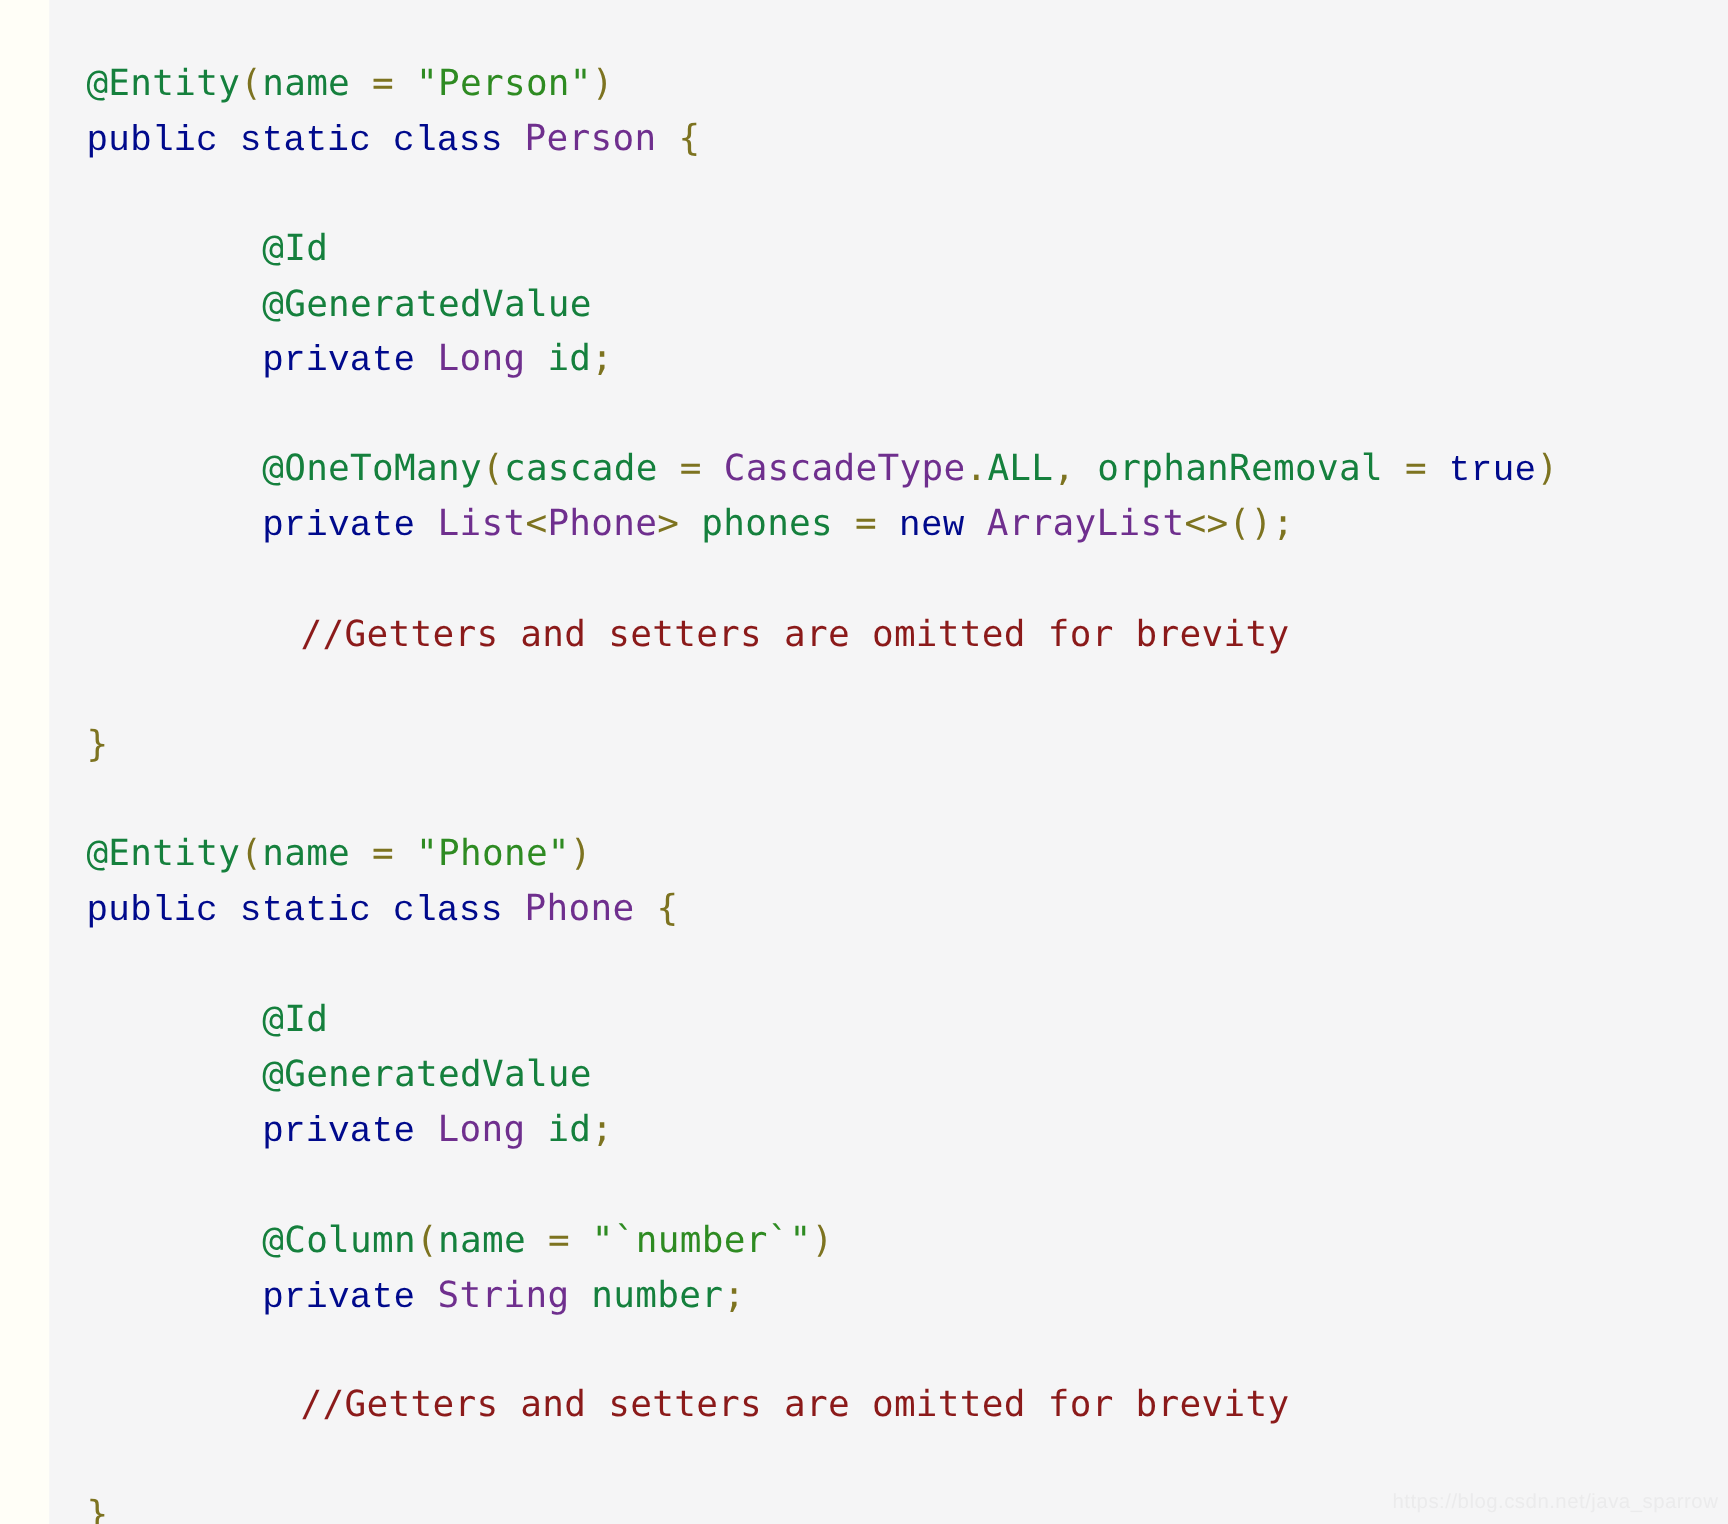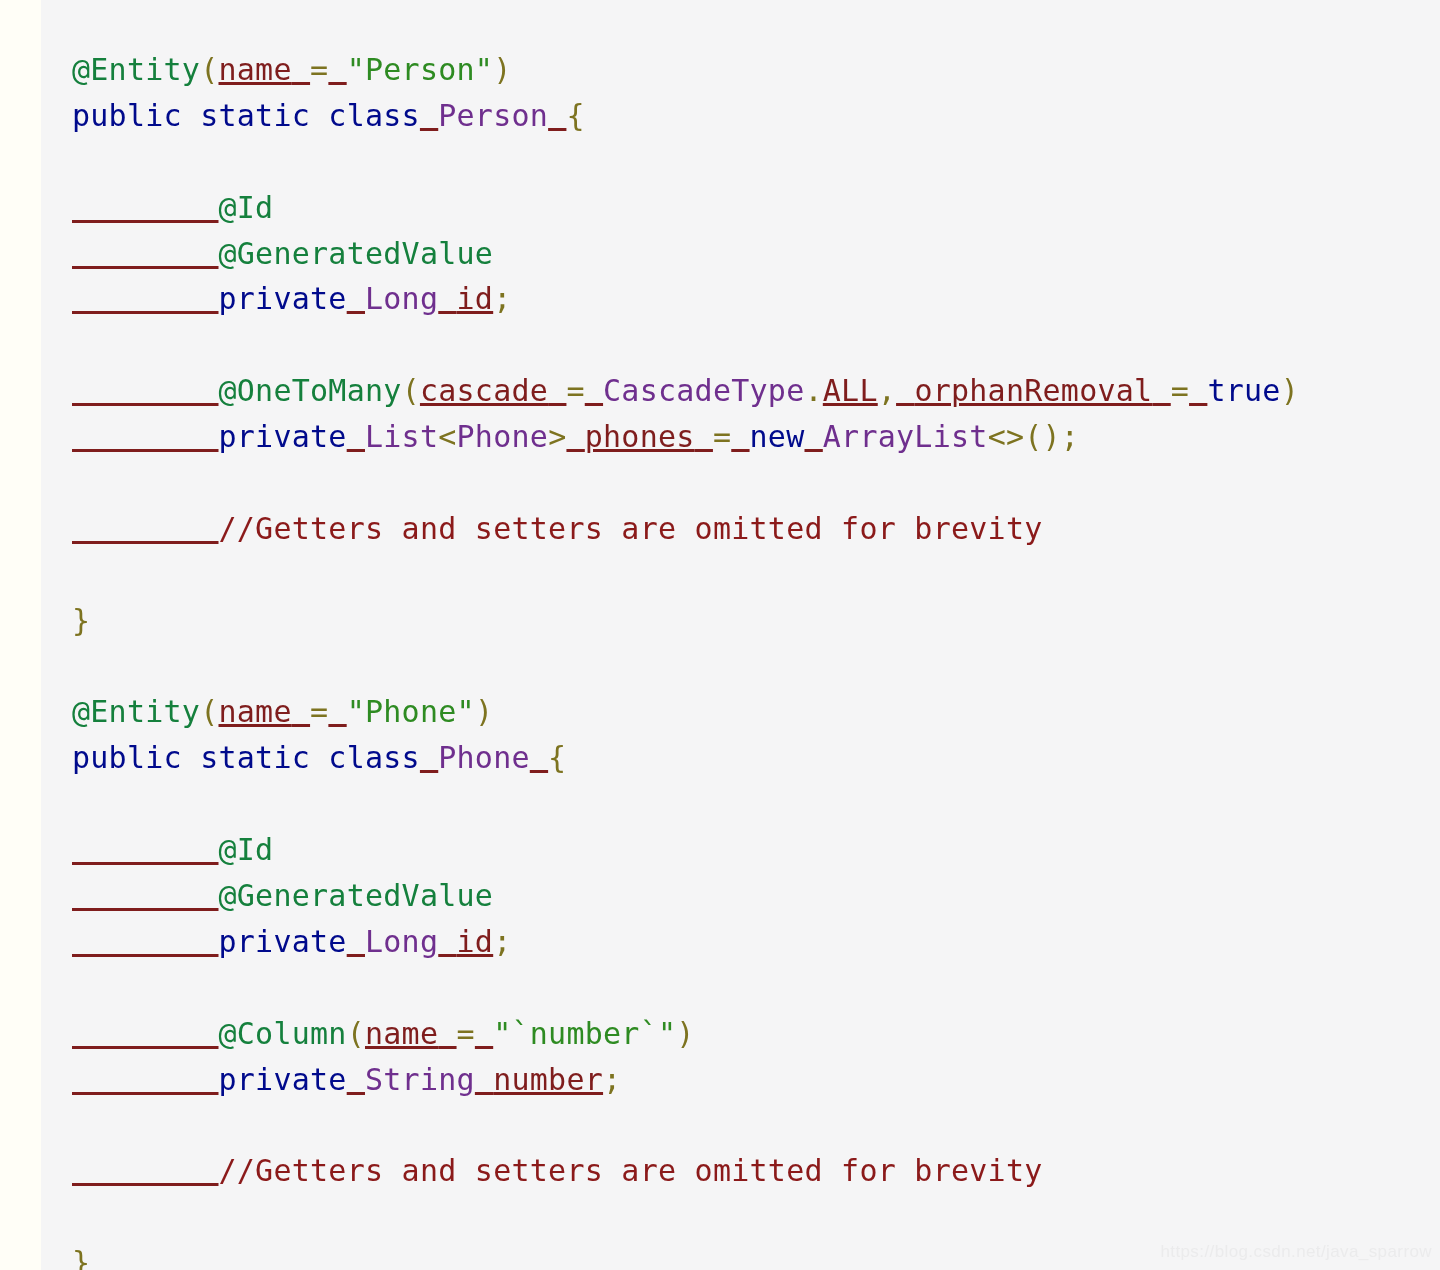--- a/index.html
+++ b/index.html
@@ -44,26 +44,26 @@
     letter-spacing: 0.25px;
     color: #000000;
     -webkit-font-smoothing: antialiased;
   }
 
   .line { display: block; height: 45.9px; }
   .line.blank { color: transparent; }
 
   
   .tok-ann      { color: #15803d; }              
-  .tok-kw       { color: #000a8c; }              
+  .tok-kw       { color: #000a8c; font-family: Liberation Mono, monospace; }              
   .tok-type     { color: #6f2f8e; }              
   .tok-str      { color: #2e8b22; }              
   .tok-punc     { color: #7d7320; }              
-  .tok-plain    { color: #7f1d1d; text-decoration: underline; }              
-  .tok-comment  { color: #8b1a1a; }              
+  .tok-plain    { color: #15803d; }              
+  .tok-comment  { color: #8b1a1a; margin-left: 32px; }              
 
   #watermark {
     position: absolute;
     right: 8px;
     bottom: 8px;
     font-family: "Liberation Sans", sans-serif;
     font-size: 17px;
     letter-spacing: 0.4px;
     color: #ebebec;
     user-select: none;

